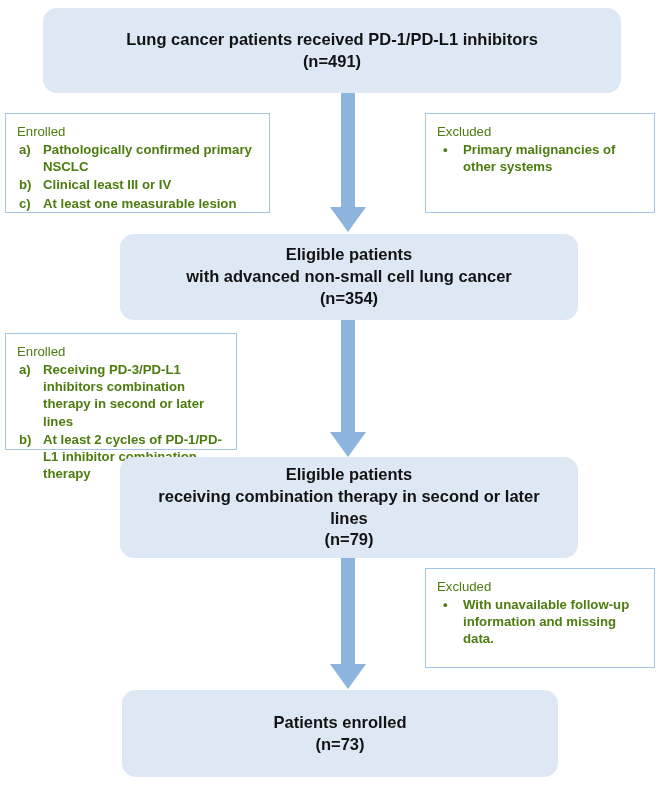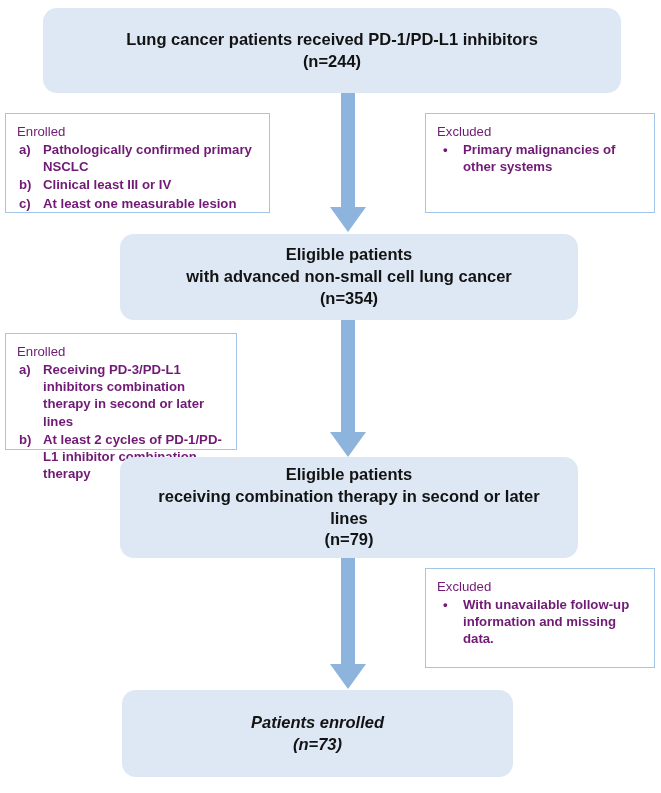--- a/index.html
+++ b/index.html
@@ -37,21 +37,21 @@
   }
   .main-box .ln { display: block; white-space: nowrap; }
 
   
   .side-box {
     position: absolute;
     background: #ffffff;
     border: 1px solid #a3c6e8;
     box-sizing: border-box;
     padding: 9px 10px 6px 11px;
-    color: #701a75;
+    color: #4d7c0f;
     font-size: 13.2px;
     line-height: 1.30;
   }
   .side-title {
     font-weight: normal;
     margin: 0 0 1px 0;
     font-size: 13.2px;
   }
   .side-list {
     list-style: none;
@@ -80,21 +80,21 @@
   }
   .arrow svg { display: block; }
 </style>
 </head>
 <body>
 
 <div id="canvas">
 
   <div class="main-box" id="box1" style="left:43px; top:8px; width:578px; height:85px;">
     <span class="ln">Lung cancer patients received PD-1/PD-L1 inhibitors</span>
-    <span class="ln">(n=244)</span>
+    <span class="ln">(n=491)</span>
   </div>
 
   <div class="arrow" style="left:326px; top:93px;">
     <svg width="44" height="141" viewBox="0 0 44 141">
       <polygon points="15,0 29,0 29,114 40,114 22,139 4,114 15,114" fill="#8db4dc"></polygon>
     </svg>
   </div>
 
   <div class="side-box" style="left:5px; top:113px; width:265px; height:100px;">
     <div class="side-title">Enrolled</div>
@@ -166,18 +166,18 @@
   <div class="side-box" style="left:425px; top:568px; width:230px; height:100px;">
     <div class="side-title">Excluded</div>
     <ul class="side-list bullets">
       <li>
         <span class="marker">•</span>
         <span>With unavailable follow-up information and  missing data.</span>
       </li>
     </ul>
   </div>
 
-  <div class="main-box" id="box4" style="left:122px; top:690px; width:391px; height:87px;font-style:italic;">
+  <div class="main-box" id="box4" style="left:122px; top:690px; width:436px; height:87px;">
     <span class="ln">Patients enrolled</span>
     <span class="ln">(n=73)</span>
   </div>
 
 </div>
 
 </body></html>

